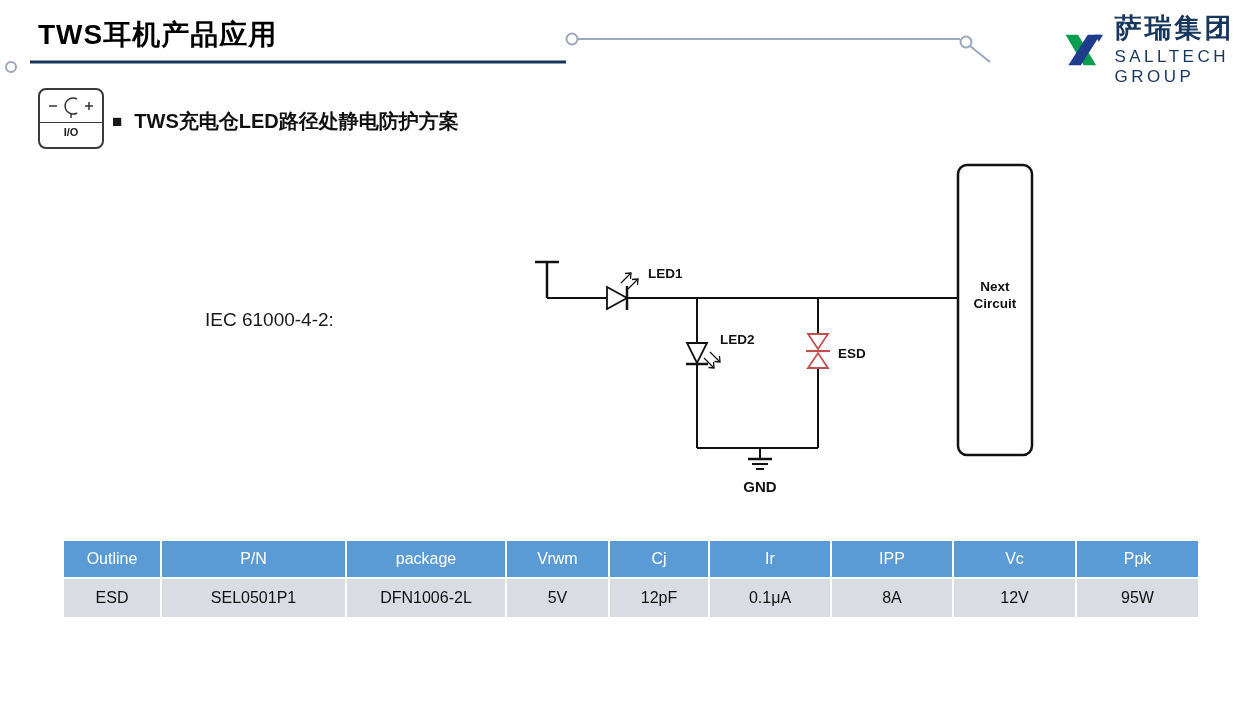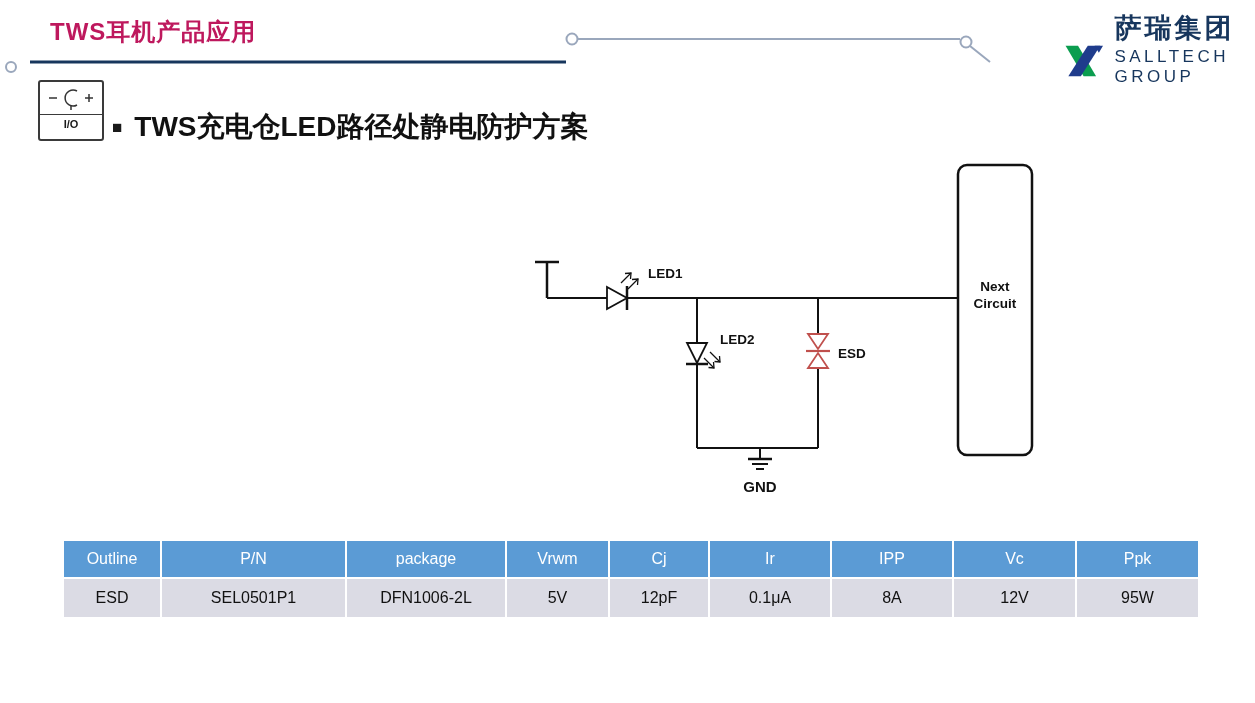--- a/index.html
+++ b/index.html
@@ -2,38 +2,38 @@
 <html><head>
 <meta charset="utf-8">
 <style>
   html,body{margin:0;padding:0;background:#fff;}
   .slide{
     position:relative;width:1255px;height:703px;background:#ffffff;overflow:hidden;
     font-family:"Liberation Sans","DejaVu Sans",sans-serif;color:#1a1a1a;
   }
   
   .page-title{
-    position:absolute;left:50px;top:16px;font-size:24px;font-weight:bold;
-    color:#be185d;letter-spacing:1px;
+    position:absolute;left:38px;top:16px;font-size:28px;font-weight:bold;
+    color:#000000;letter-spacing:1px;
   }
   .header-deco{position:absolute;left:0;top:0;width:1255px;height:90px;pointer-events:none;}
-  .logo-wrap{position:absolute;left:1060px;top:14px;display:flex;align-items:flex-end;gap:10px;}
+  .logo-wrap{position:absolute;left:1060px;top:14px;display:flex;align-items:center;gap:10px;}
   .logo-text .logo-name{font-size:27px;font-weight:bold;color:#17365D;letter-spacing:3px;line-height:1.1;}
   .logo-text .logo-sub{font-size:17px;color:#17365D;letter-spacing:3.5px;margin-top:3px;}
   
   .io-box{
-    position:absolute;left:38px;top:80px;width:62px;height:57px;border:2px solid #3a3a3a;
-    border-radius:3px;background:#fff;display:flex;flex-direction:column;align-items:center;justify-content:flex-start;
+    position:absolute;left:38px;top:88px;width:62px;height:57px;border:2px solid #3a3a3a;
+    border-radius:8px;background:#fff;display:flex;flex-direction:column;align-items:center;justify-content:flex-start;
   }
   .io-sym{margin-top:6px;}
   .io-div{width:100%;border-top:1.5px solid #3a3a3a;margin-top:4px;}
   .io-label{font-size:11px;font-weight:bold;margin-top:3px;}
   .section-row{position:absolute;left:112px;top:108px;display:flex;align-items:center;gap:12px;}
   .section-bullet{font-size:17px;line-height:1;}
-  .section-title{font-size:28px;font-weight:bold;color:#111;}
+  .section-title{font-size:20px;font-weight:bold;color:#111;}
   
   .iec-text{position:absolute;left:205px;top:305px;font-size:19px;line-height:1.55;color:#1a1a1a;}
   
   .circuit{position:absolute;left:500px;top:150px;}
   svg text{font-family:"Liberation Sans","DejaVu Sans",sans-serif;}
   
   .spec-table-wrap{position:absolute;left:62px;top:539px;}
   table.spec{border-collapse:collapse;table-layout:fixed;width:1136px;}
   table.spec th{
     background:#5B9BD5;color:#fff;font-size:16px;font-weight:normal;height:36px;
@@ -83,20 +83,21 @@
     <div class="io-div"></div>
     <div class="io-label">I/O</div>
   </div>
 
   <div class="section-row">
     <span class="section-bullet">■</span>
     <span class="section-title">TWS充电仓LED路径处静电防护方案</span>
   </div>
 
   <div class="iec-text">
+    <div>IEC 61000-4-2:</div>
   </div>
 
   <svg class="circuit" width="560" height="370" viewBox="0 0 560 370">
 
     <g stroke="#111" stroke-width="2.5" fill="none">
       <line x1="35" y1="112" x2="59" y2="112"></line>
       <line x1="47" y1="112" x2="47" y2="148"></line>
     </g>
 
     <g stroke="#111" stroke-width="2" fill="none">

